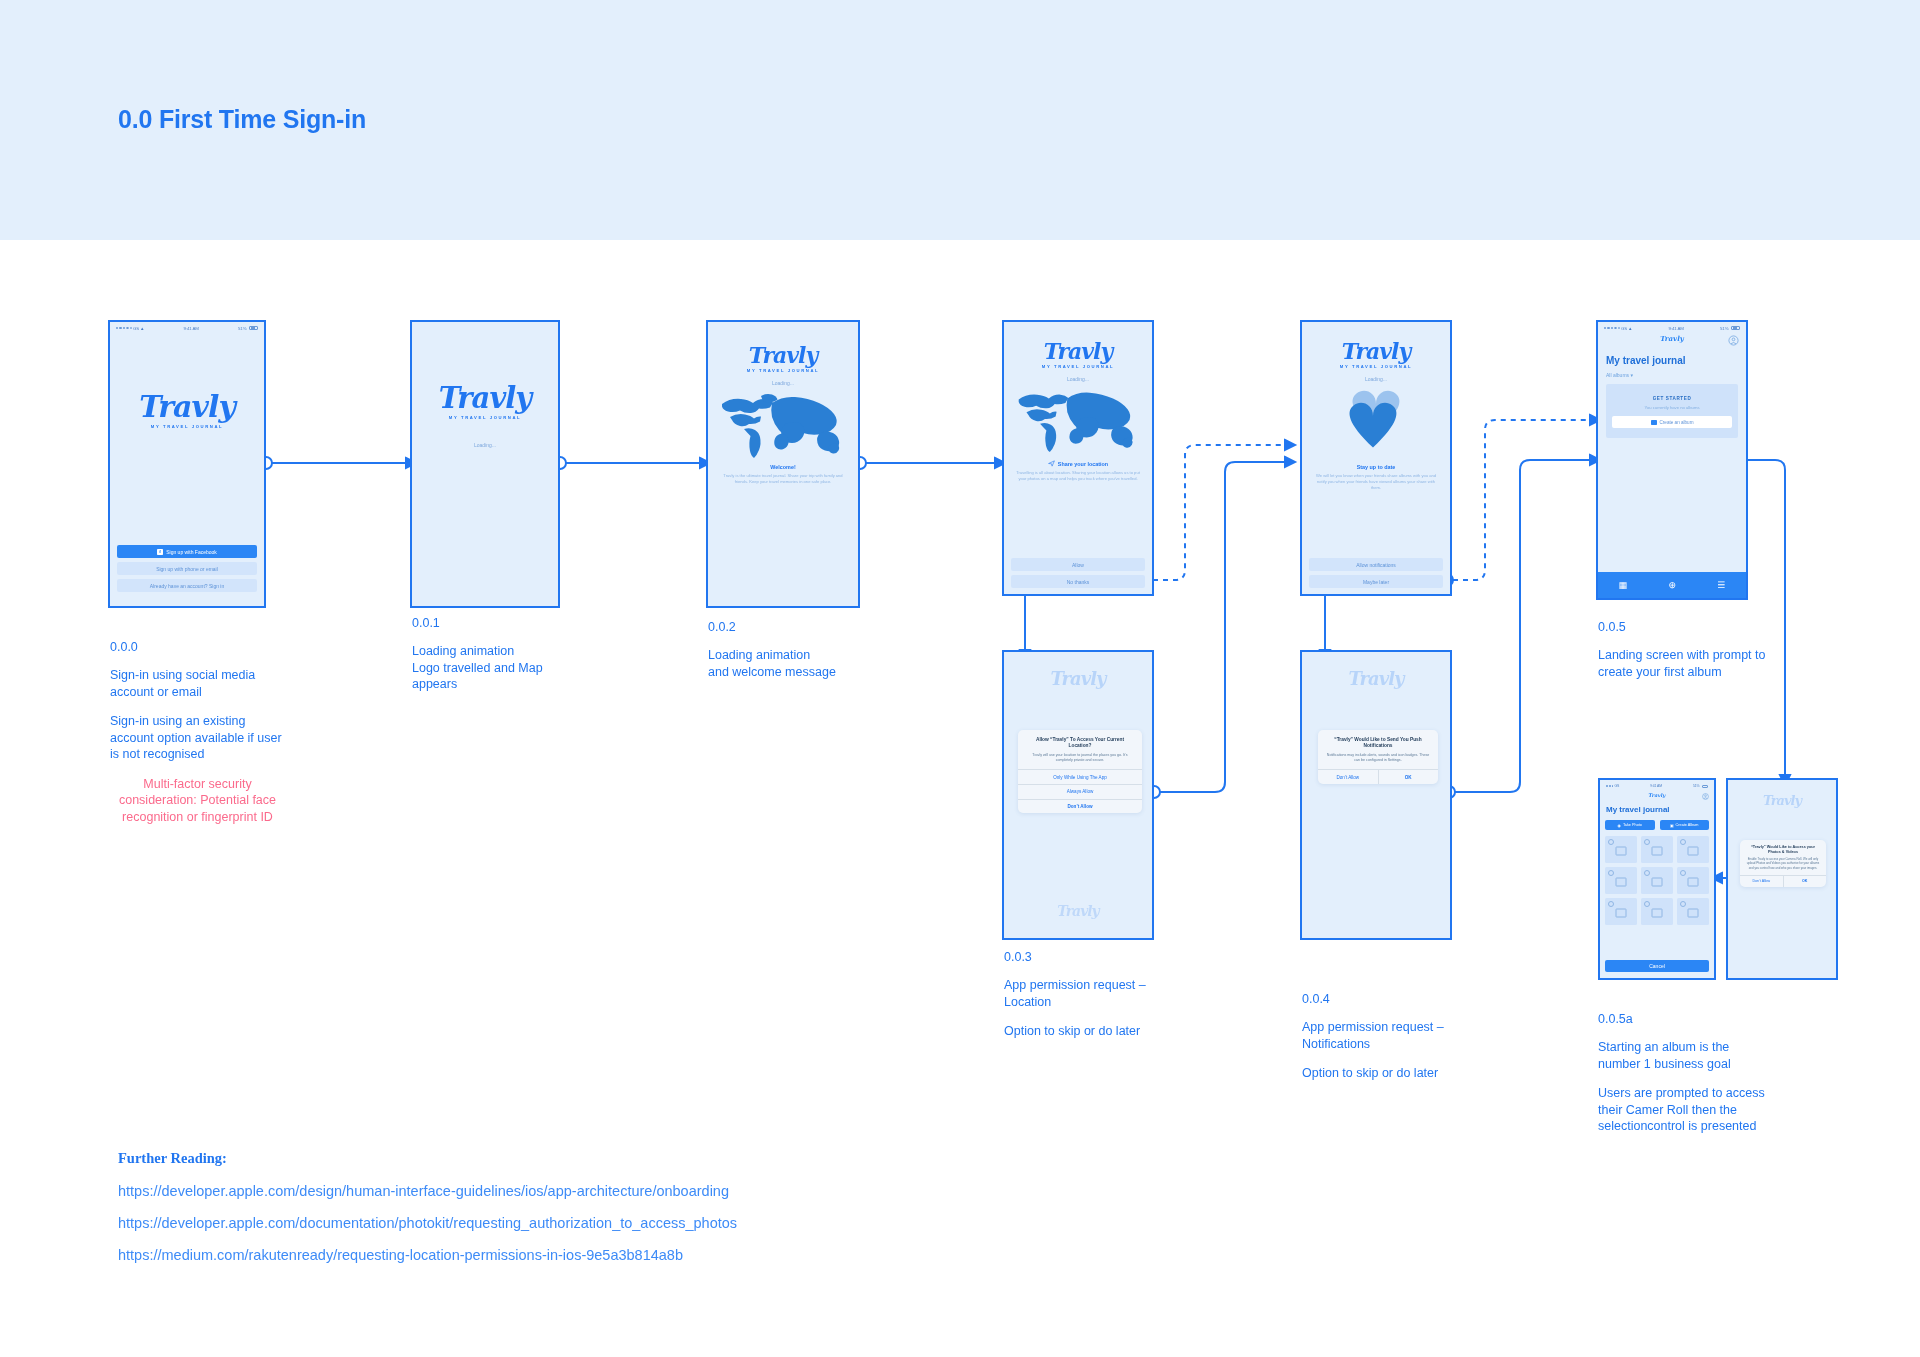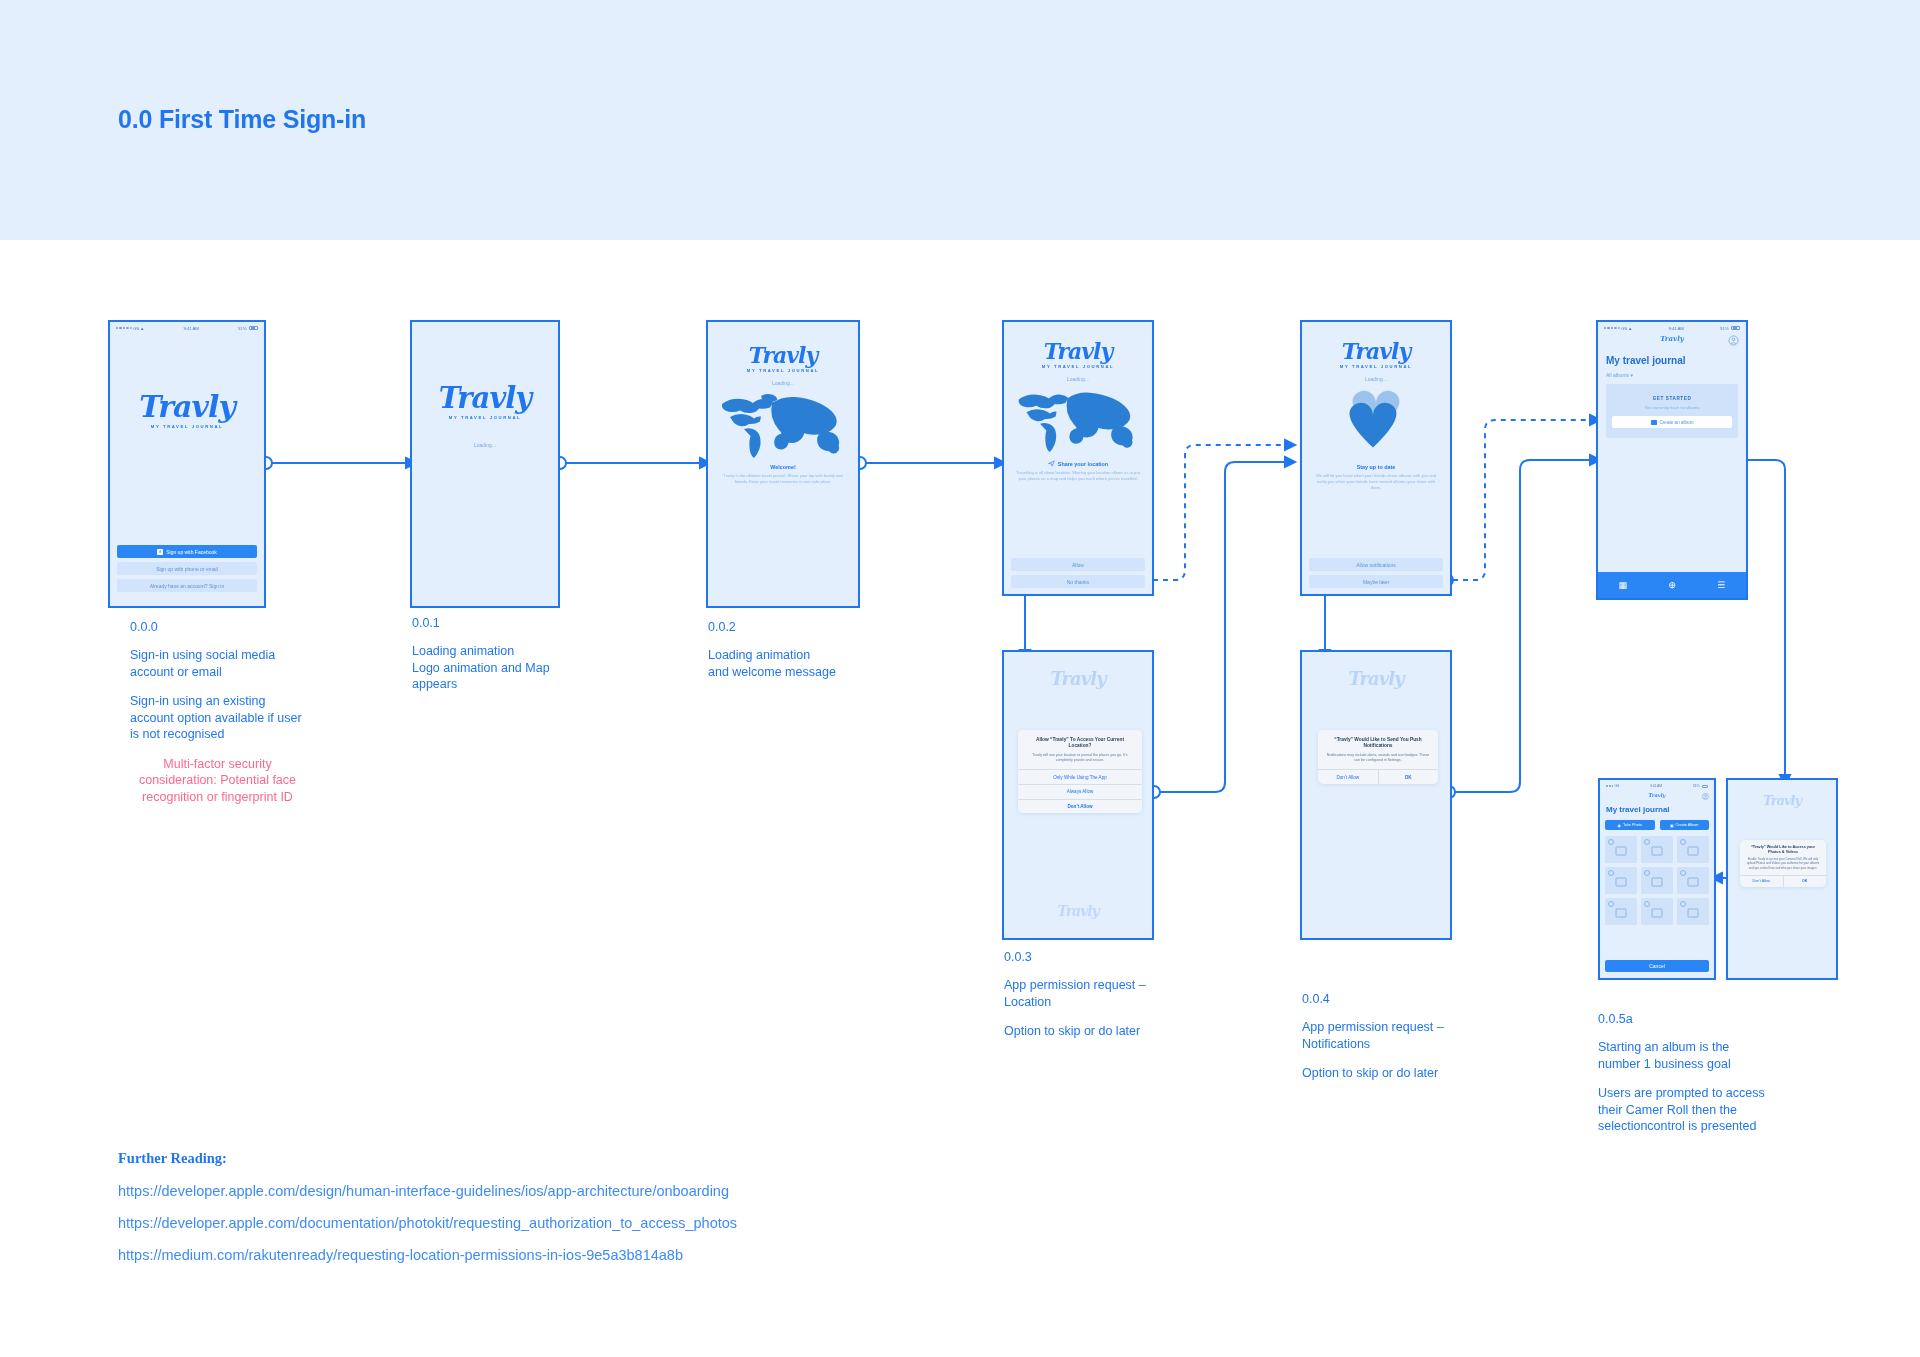--- a/index.html
+++ b/index.html
@@ -241,38 +241,38 @@
         <span>Sign up with Facebook</span>
       </div>
       <div class="ph-btn ghost">
         <span>Sign up with phone or email</span>
       </div>
       <div class="ph-btn ghost">
         <span>Already have an account? Sign in</span>
       </div>
     </div>
   </div>
-  <div class="cap" style="left:110px; top:620px;margin-left:20px;">
+  <div class="cap" style="left:110px; top:640px;">
     <div class="cap-id">0.0.0</div>
     <p>Sign-in using social media account or email</p>
     <p>Sign-in using an existing account option available if user is not recognised</p>
     <p class="warn">Multi-factor security consideration: Potential face recognition or fingerprint ID</p>
   </div>
 
   <div class="phone" style="left:410px; top:320px; width:150px; height:288px;">
     <div class="logo-wrap" style="margin-top:62px;">
       <div class="logo-script" style="font-size:29px;">Travly</div>
       <div class="logo-sub">MY TRAVEL JOURNAL</div>
     </div>
     <div class="loading-txt" style="margin-top:22px;">Loading...</div>
   </div>
   <div class="cap" style="left:412px; top:616px;">
     <div class="cap-id">0.0.1</div>
     <p>Loading animation</p>
-    <p style="margin-top:-13px;">Logo animation and Map appears</p>
+    <p style="margin-top:-13px;">Logo travelled and Map appears</p>
   </div>
 
   <div class="phone" style="left:706px; top:320px; width:154px; height:288px;">
     <div class="logo-wrap" style="margin-top:22px;">
       <div class="logo-script" style="font-size:22px;">Travly</div>
       <div class="logo-sub">MY TRAVEL JOURNAL</div>
     </div>
     <div class="loading-txt">Loading...</div>
     <svg class="worldmap" width="140" height="72" viewBox="0 0 280 144">
       <g fill="#2a7fd4">
@@ -435,20 +435,24 @@
         <span class="grid-ico"></span>
         <span>Create an album</span>
       </div>
     </div>
     <div class="tabbar">
       <span class="tab-ico">▦</span>
       <span class="tab-ico">⊕</span>
       <span class="tab-ico">☰</span>
     </div>
   </div>
+  <div class="cap" style="left:1598px; top:620px;">
+    <div class="cap-id">0.0.5</div>
+    <p>Landing screen with prompt to create your first album</p>
+  </div>
 
   <div class="phone" style="left:1598px; top:778px; width:118px; height:202px;">
     <div class="statusbar" style="font-size:3.4px;">
       <span class="sb-left">
         <span class="sb-dot" style="width:1.8px;height:1.8px;"></span>
         <span class="sb-dot" style="width:1.8px;height:1.8px;"></span>
         <span class="sb-dot" style="width:1.8px;height:1.8px;"></span>
         <span>GS</span>
       </span>
       <span>9:41 AM</span>

